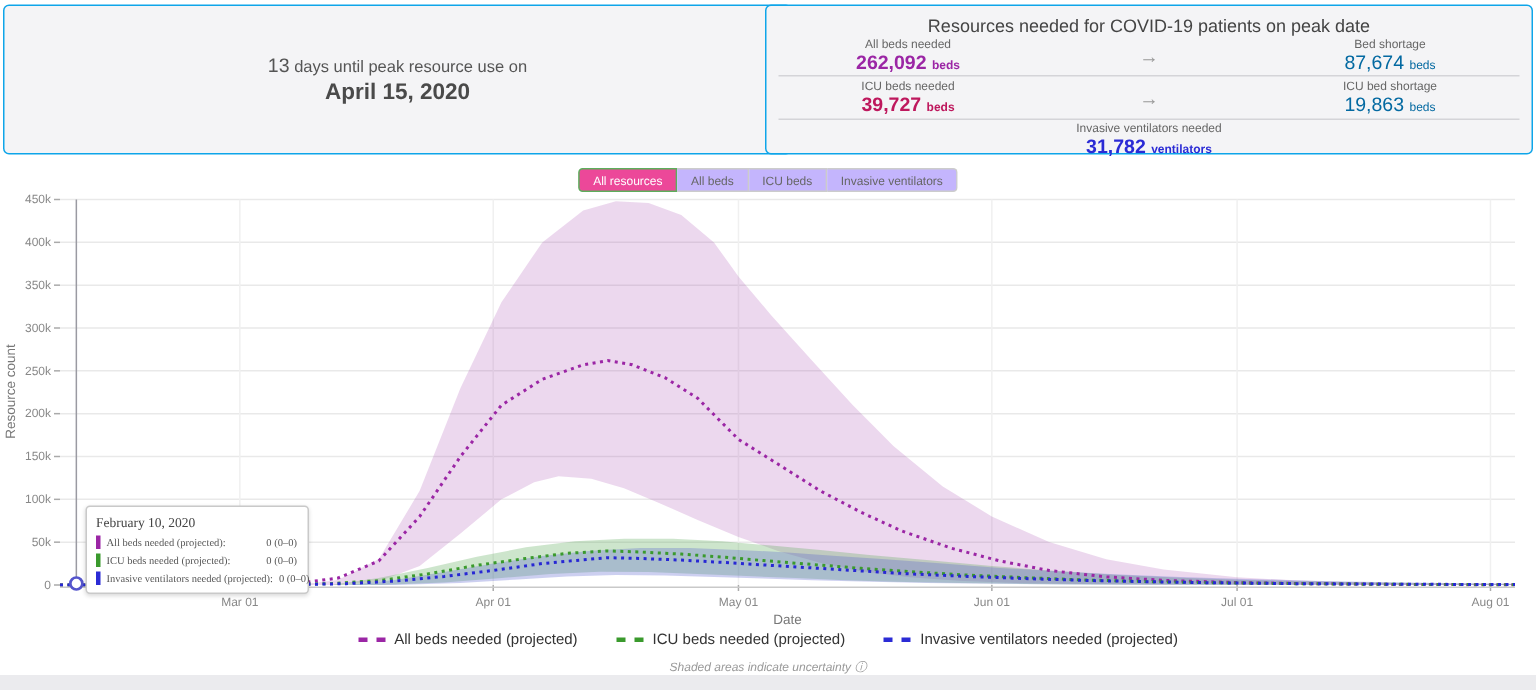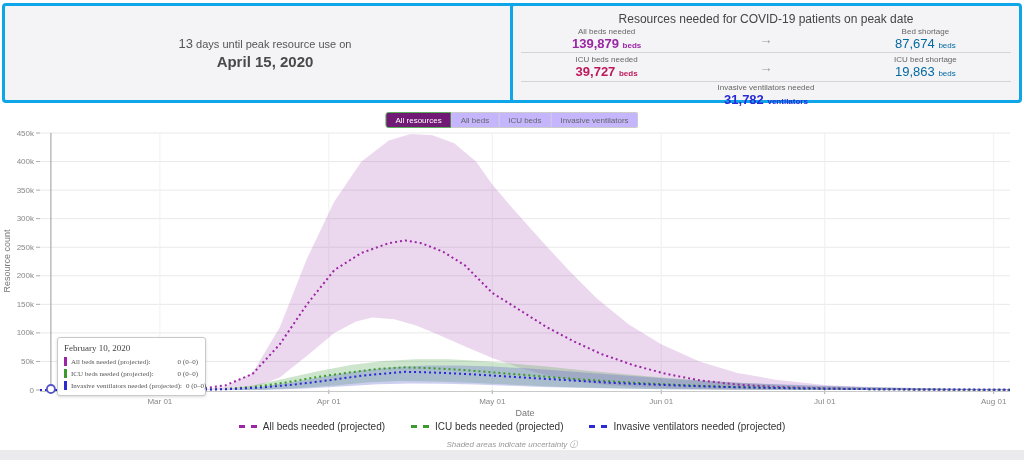--- a/index.html
+++ b/index.html
@@ -1,19 +1,19 @@
 <!DOCTYPE html>
 <html><head>
 <meta charset="utf-8">
 <style>
   * { margin:0; padding:0; box-sizing:border-box; }
   html,body { width:1024px; height:460px; }
   body { position:relative; font-family:"Liberation Sans",sans-serif; background:#fff; overflow:hidden; }
 
-  .card { position:absolute; top:3px; height:100px; background:#f4f4f6; border:3px solid #0ea5e9; border-radius:4px; }
+  .card { position:absolute; top:3px; height:100px; background:#f4f4f6; border:1px solid #0ea5e9; border-radius:4px; }
   .card-left { left:2px; width:526px; display:flex; flex-direction:column; align-items:center; justify-content:center; gap:2px; }
   .peak-line1 { font-size:11px; color:#555; }
   .peak-line1 .num { font-size:13px; }
   .peak-line2 { font-size:15px; font-weight:bold; color:#4a4a4a; }
 
   .card-right { left:510px; width:512px; }
   .res-title { position:absolute; top:6px; left:0; right:0; text-align:center; font-size:12px; color:#444; }
   .res-row { position:absolute; left:0; right:0; display:grid; grid-template-columns:37% 1fr 37%; align-items:center; }
   .res-row1 { top:21px; height:24px; }
   .res-row2 { top:49px; height:24px; }
@@ -24,21 +24,21 @@
   .stat .lbl { font-size:8px; color:#666; line-height:10px; }
   .stat .val { font-size:13px; font-weight:bold; line-height:13px; }
   .stat .unit { font-size:8px; font-weight:bold; }
   .stat.gray .val, .stat.gray .unit { color:#0369a1; font-weight:normal; }
   .res-arrow { text-align:center; font-size:13px; color:#999; }
 
   .tabs { position:absolute; top:112px; left:50%; transform:translateX(-50%); display:flex; height:16px; }
   .tab { padding:0 9px; display:flex; align-items:center; font-size:8px; color:#666; background:#c4b5fd; border:1px solid #ccc; border-left-width:0; cursor:pointer; white-space:nowrap; }
   .tab:first-child { border-left-width:1px; border-radius:3px 0 0 3px; }
   .tab:last-child { border-radius:0 3px 3px 0; }
-  .tab.active { background:#701a75; border-color:#5cae5b; color:#fff; }
+  .tab.active { background:#ec4899; border-color:#5cae5b; color:#fff; }
 
   #chart-svg { position:absolute; left:0; top:0; }
   #chart-svg text { font-family:"Liberation Sans",sans-serif; }
 
   .tooltip { position:absolute; left:57px; top:337px; width:149px; background:#fff; border:1px solid #c9c9c9; border-radius:3px; box-shadow:0 1px 3px rgba(0,0,0,0.15); padding:5px 7px 5px 6px; z-index:5;font-family:Liberation Serif, serif; }
   .tooltip .tt-date { font-size:9px; color:#444; margin-bottom:4px; }
   .tt-row { display:flex; align-items:center; gap:4px; margin-top:3px; }
   .tt-bar { width:3px; height:9px; flex:0 0 3px; }
   .tt-lbl { font-size:7px; color:#555; flex:1; white-space:nowrap; }
   .tt-val { font-size:7px; color:#555; white-space:nowrap; }
@@ -120,21 +120,21 @@
   <div class="peak-line1"><span class="num">13</span><span> days until peak resource use on</span></div>
   <div class="peak-line2">April 15, 2020</div>
 </div>
 
 <div class="card card-right">
   <div class="res-title">Resources needed for COVID-19 patients on peak date</div>
 
   <div class="res-row res-row1">
     <div class="stat">
       <div class="lbl">All beds needed</div>
-      <div class="val" style="color: rgb(155, 38, 165);"><span>139,879</span> <span class="unit">beds</span></div>
+      <div class="val" style="color: rgb(155, 38, 165);"><span>262,092</span> <span class="unit">beds</span></div>
     </div>
     <div class="res-arrow">→</div>
     <div class="stat gray">
       <div class="lbl">Bed shortage</div>
       <div class="val"><span>87,674</span> <span class="unit">beds</span></div>
     </div>
   </div>
   <div class="res-divider div1"></div>
 
   <div class="res-row res-row2">

